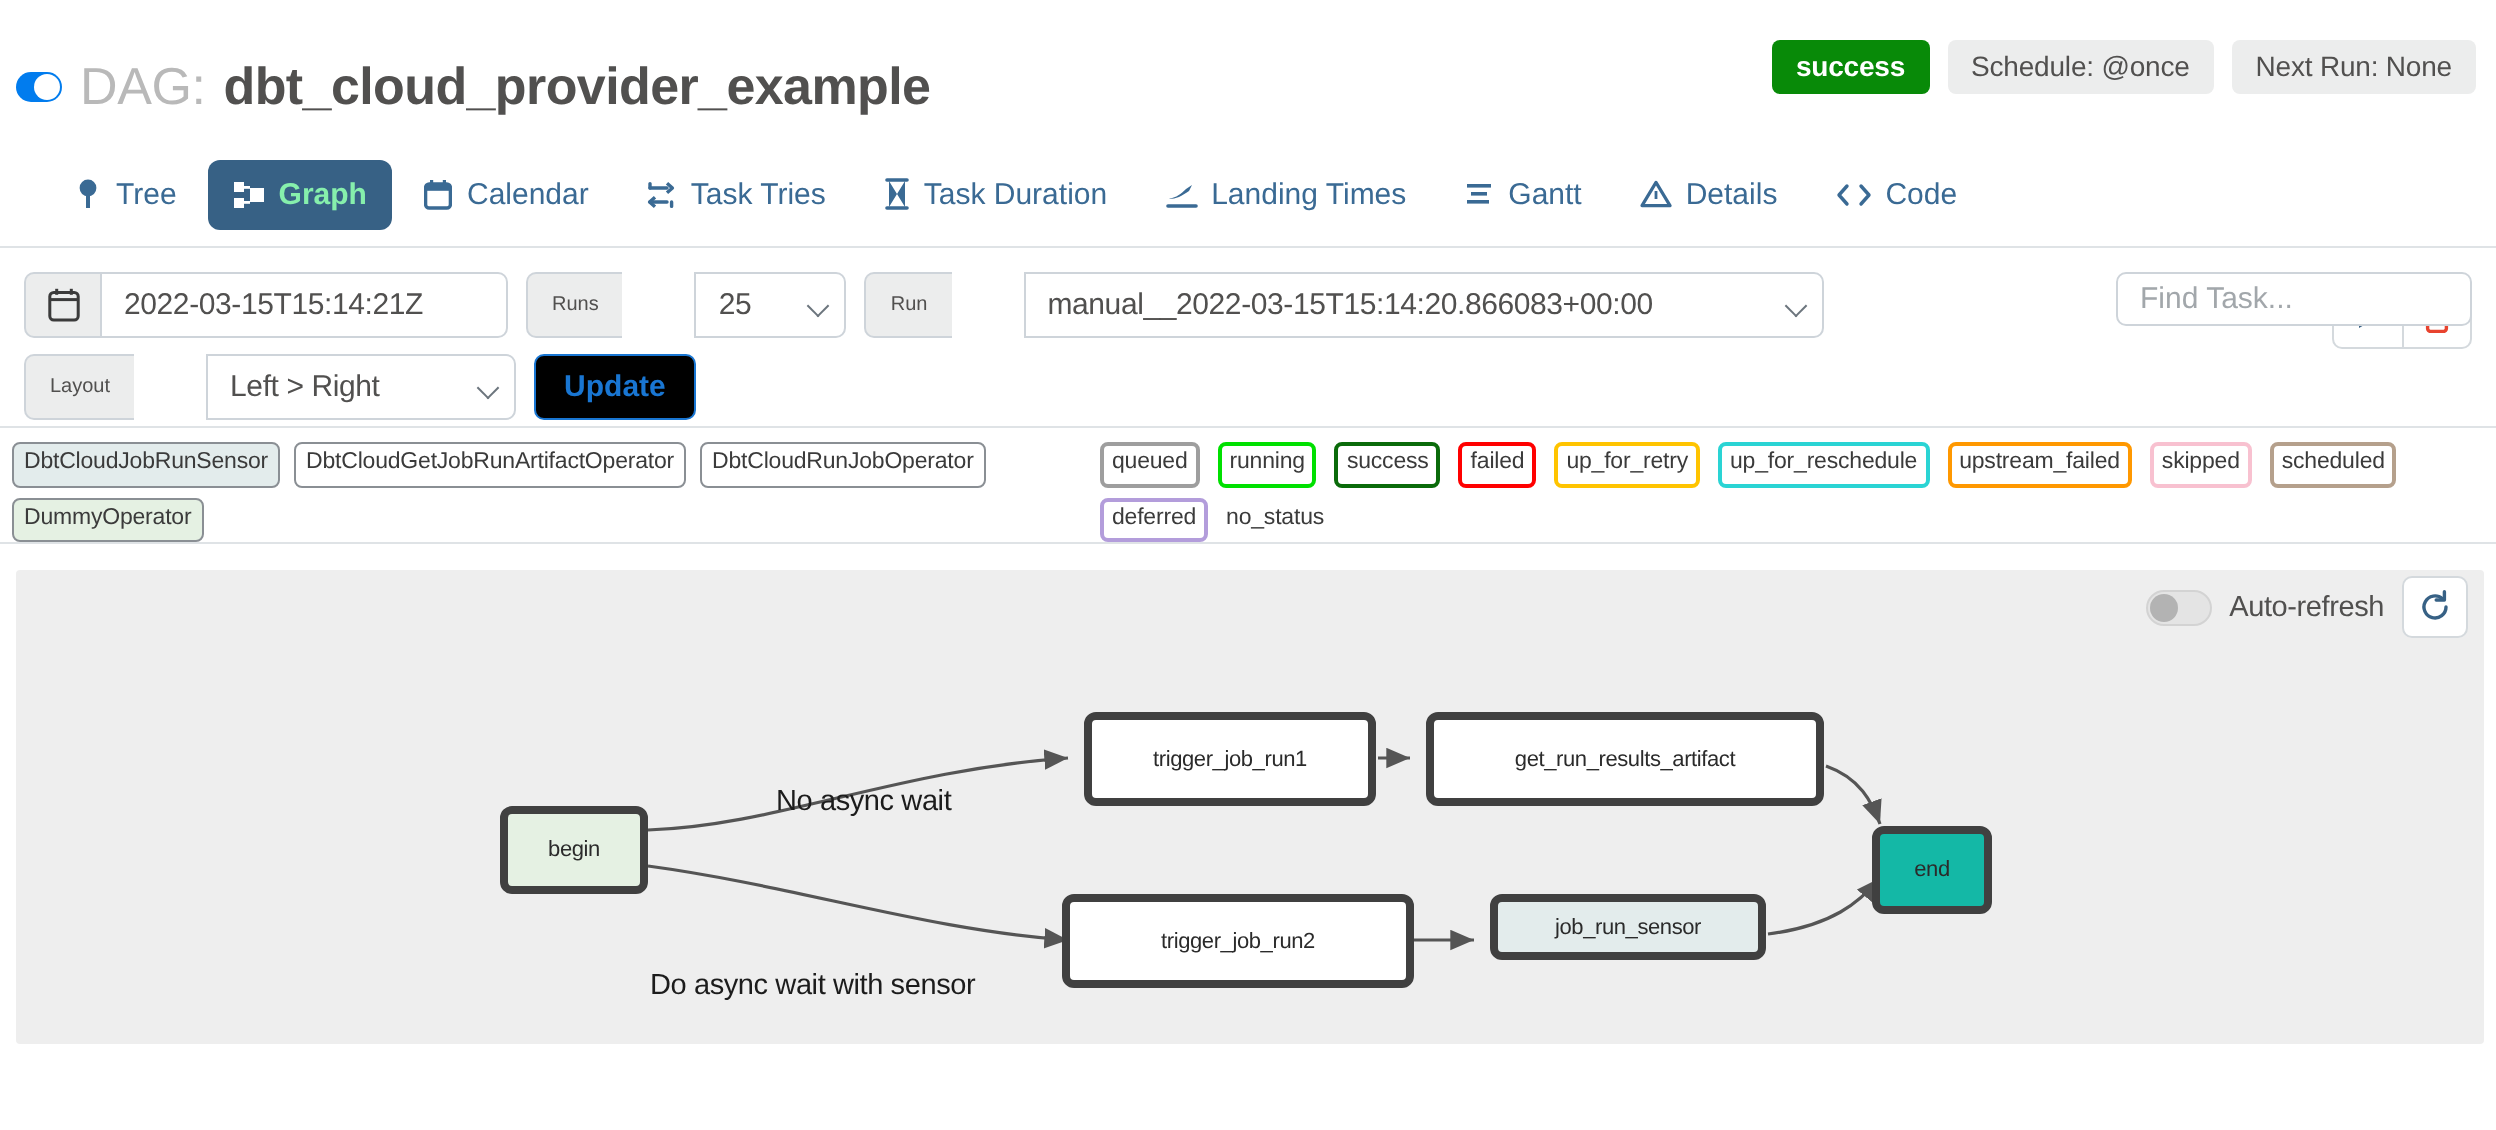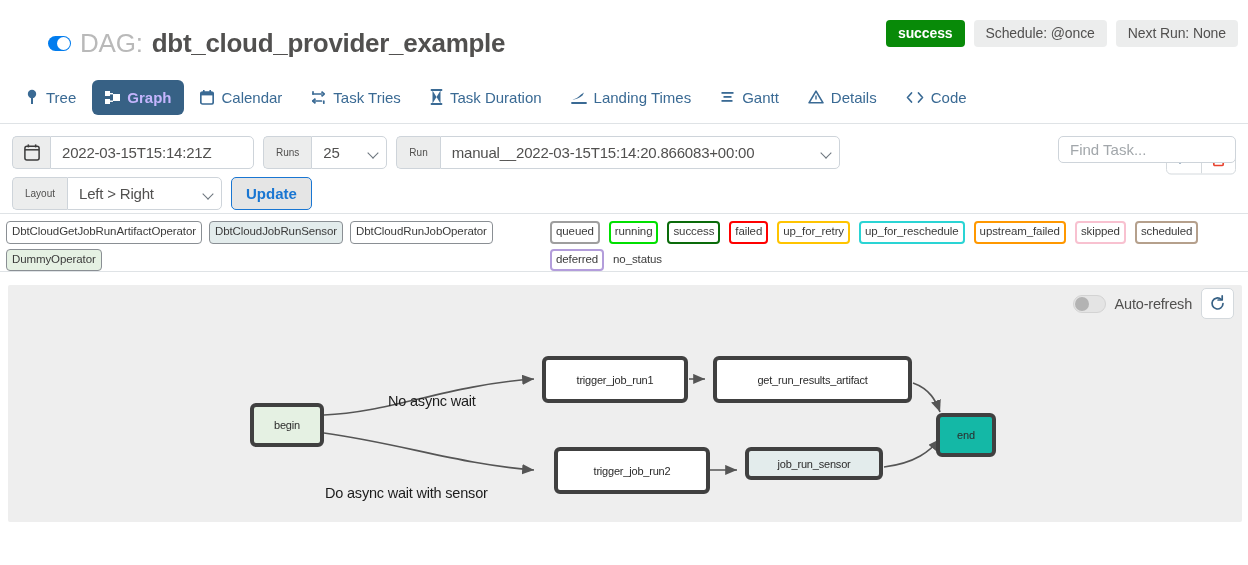--- a/index.html
+++ b/index.html
@@ -10,21 +10,20 @@
     font-family: "Liberation Sans", sans-serif;
     color: #51504f;
     overflow: hidden;
   }
 
   
   .header {
     position: relative;
     height: 70px;
     padding: 0 12px;
-    margin-left: 40px;
   }
   .dag-title-row {
     display: flex;
     align-items: center;
     position: absolute;
     left: 8px; top: 28px;
   }
   .toggle-pill {
     width: 23px; height: 15px;
     border-radius: 8px;
@@ -73,42 +72,42 @@
     background: #088a08;
     color: #fff;
     font-weight: bold;
   }
 
   
   .tabbar {
     position: relative;
     height: 54px;
     border-bottom: 1px solid #dfe3e6;
-    padding-left: 12px;
+    padding-left: 24px;
   }
   .tabs {
     display: flex;
     align-items: center;
     gap: 3px;
     height: 54px;
   }
   .tab {
     display: flex;
     align-items: center;
     gap: 7px;
     font-size: 15px;
     color: #3a6a94;
     padding: 9px 13px;
     border-radius: 6px;
     cursor: pointer;
     white-space: nowrap;
   }
   .tab.active {
     background: #376185;
-    color: #c4b5fd;
+    color: #86efac;
     font-weight: bold;
   }
   .tab .ic { display: flex; align-items: center; }
   .tab-actions {
     position: absolute;
     right: 12px; top: 88px;
     transform: translateY(-50%);
     display: flex;
     border: 1px solid #d4d9dd;
     border-radius: 5px;
@@ -152,21 +151,21 @@
     background: #fff;
     font-size: 15px;
     color: #51504f;
     height: 33px;
     padding: 0 11px;
     font-family: "Liberation Sans", sans-serif;
     border-radius: 0 5px 5px 0;
     display: flex; align-items: center;
     letter-spacing: -0.2px;
   }
-  select.ctl { -webkit-appearance: none; appearance: none; padding-right: 26px; cursor: pointer; }
+  select.ctl { -webkit-appearance: none; appearance: none; padding-right: 26px; cursor: pointer; margin-left: 36px; }
   .selwrap { position: relative; display: flex; }
   .selwrap::after {
     content: "";
     position: absolute;
     right: 10px; top: 13px;
     width: 7px; height: 7px;
     border-right: 1.6px solid #6c757d;
     border-bottom: 1.6px solid #6c757d;
     transform: rotate(45deg);
     pointer-events: none;
@@ -176,21 +175,21 @@
     border: 1px solid #ced4da;
     border-right: none;
     border-radius: 5px 0 0 5px;
     width: 38px; height: 33px;
     display: flex; align-items: center; justify-content: center;
     cursor: pointer;
   }
   .update-btn {
     border: 1px solid #1976d2;
     color: #1976d2;
-    background: #e5e5e5;
+    background: #000000;
     font-size: 15px;
     font-weight: bold;
     border-radius: 5px;
     height: 33px;
     padding: 0 14px;
     display: flex; align-items: center;
     cursor: pointer;
     font-family: "Liberation Sans", sans-serif;
   }
   .find-task {
@@ -493,22 +492,22 @@
       </div>
     </div>
     <button class="update-btn">Update</button>
   </div>
 
   <input class="find-task" placeholder="Find Task..." style="">
 </div>
 
 <div class="legend">
   <div class="legend-ops">
+    <span class="chip" style="background:#e3ecec">DbtCloudJobRunSensor</span>
     <span class="chip" style="background:#ffffff">DbtCloudGetJobRunArtifactOperator</span>
-    <span class="chip" style="background:#e3ecec">DbtCloudJobRunSensor</span>
     <span class="chip" style="background:#ffffff">DbtCloudRunJobOperator</span>
     <span class="chip" style="background:#e5f1e3">DummyOperator</span>
   </div>
 
   <div class="legend-status">
     <span class="chip sb" style="border-color:#9e9e9e">queued</span>
     <span class="chip sb" style="border-color:#00e000">running</span>
     <span class="chip sb" style="border-color:#0a6b0a">success</span>
     <span class="chip sb" style="border-color:#ff0000">failed</span>
     <span class="chip sb" style="border-color:#ffc400">up_for_retry</span>
@@ -555,21 +554,21 @@
 
       <path d="M876,182 C908,178 922,166 932,154" fill="none" stroke="#555" stroke-width="1.6" marker-end="url(#ah)"></path>
     </svg>
 
     <div class="node" style="left:242px;top:118px;width:74px;height:44px;background:#e5f1e3">begin</div>
 
     <div class="node" style="left:534px;top:71px;width:146px;height:47px;background:#ffffff">trigger_job_run1</div>
 
     <div class="node" style="left:705px;top:71px;width:199px;height:47px;background:#ffffff">get_run_results_artifact</div>
 
-    <div class="node" style="left:546px;top:162px;width:156px;height:47px;background:#ffffff">trigger_job_run2</div>
+    <div class="node" style="left:523px;top:162px;width:176px;height:47px;background:#ffffff">trigger_job_run2</div>
 
     <div class="node" style="left:737px;top:162px;width:138px;height:33px;background:#e3ecec">job_run_sensor</div>
 
     <div class="node" style="left:928px;top:128px;width:60px;height:44px;background:#14b8a6">end</div>
 
     <div class="elabel" style="left:380px;top:108px">No async wait</div>
 
     <div class="elabel" style="left:317px;top:200px">Do async wait with sensor</div>
 
   </div>

